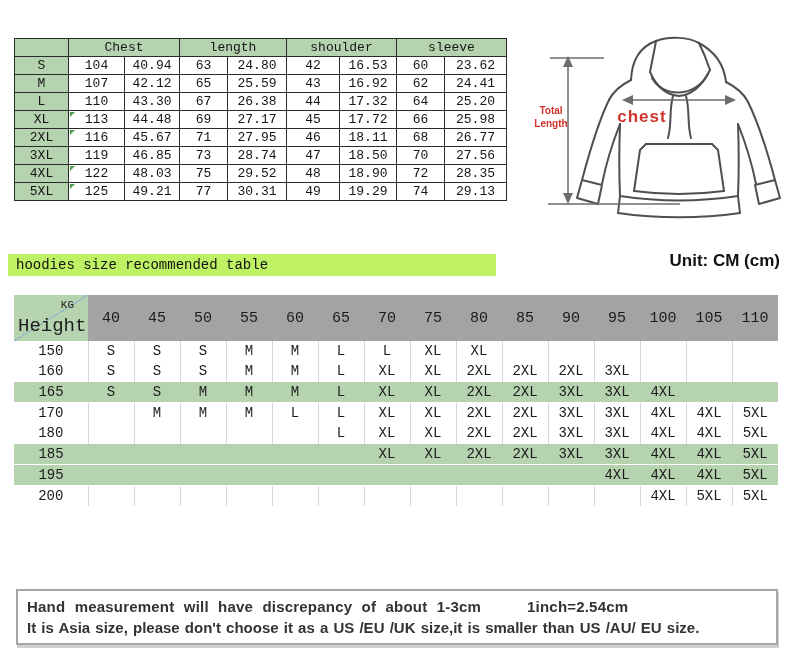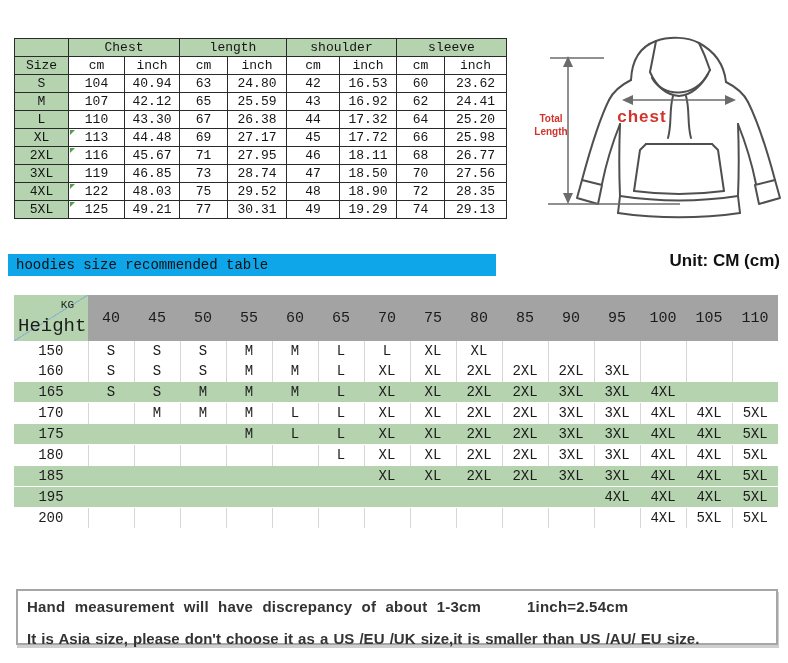--- a/index.html
+++ b/index.html
@@ -13,26 +13,26 @@
                     overflow:hidden;white-space:nowrap;}
   .measure-table td.green{background:#b6d3b0;}
   .mark{position:relative;}
   .mark::before{content:"";position:absolute;left:1px;top:1px;width:0;height:0;
                 border-top:5px solid #4f9e4f;border-right:5px solid transparent;}
 
   
   .hoodie{position:absolute;left:528px;top:8px;width:256px;height:228px;}
   .hoodie svg{position:absolute;left:0;top:0;}
   .total-length-label{position:absolute;left:2px;top:96px;width:42px;text-align:center;
-        font:bold 10px "Liberation Sans",sans-serif;color:#d0342c;line-height:1.3;margin-top:8px;}
+        font:bold 10px "Liberation Sans",sans-serif;color:#d0342c;line-height:1.3;}
   .chest-label{position:absolute;left:84px;top:99px;width:60px;text-align:center;
         font:bold 17px "Liberation Sans",sans-serif;color:#d0342c;letter-spacing:1px;}
 
   
-  .banner{position:absolute;left:8px;top:254px;width:488px;height:22px;background:#0ea5e9;
+  .banner{position:absolute;left:8px;top:254px;width:488px;height:22px;background:#bef264;
           font:14px "Liberation Mono",monospace;line-height:22px;padding-left:8px;box-sizing:border-box;
           white-space:nowrap;color:#111;}
   .unit-label{position:absolute;right:8px;top:251px;font:bold 17px "Liberation Sans",sans-serif;color:#111;}
 
   
   .recommend-table{position:absolute;left:14px;top:295px;border-collapse:collapse;table-layout:fixed;
                    font:14px "Liberation Mono",monospace;color:#1b1b1b;}
   .recommend-table td{text-align:center;padding:0;height:20px;overflow:hidden;white-space:nowrap;}
   .rhead td{background:#a3a3a3;height:46px;font-size:15px;vertical-align:middle;}
   .wrow td{background:#fff;border-left:1px solid #d6d6d6;border-right:1px solid #d6d6d6;}
@@ -43,21 +43,21 @@
       background-image:linear-gradient(to bottom right,transparent 49.2%,#93b7c7 49.2%,#93b7c7 50.8%,transparent 50.8%);}
   td.diag .kg{position:absolute;top:4px;right:14px;font-size:11px;}
   td.diag .hgt{position:absolute;bottom:4px;left:4px;font-size:19px;}
 
   
   .note-box{position:absolute;left:16px;top:589px;width:762px;height:56px;box-sizing:border-box;
             background:#fff;border:2px solid #a6a6a6;box-shadow:1px 3px 0 #cfcfcf;
             padding:7px 0 0 9px;font:bold 15px "Liberation Sans",sans-serif;color:#333;}
   .note-line1{word-spacing:5px;letter-spacing:.2px;white-space:nowrap;}
   .note-line1 .inch-note{margin-left:46px;word-spacing:0;}
-  .note-line2{margin-top:15px;white-space:nowrap;word-spacing:1px;}
+  .note-line2{margin-top:4px;white-space:nowrap;word-spacing:1px;}
 </style>
 </head>
 <body>
 
 <div class="page">
 
   <table class="measure-table">
       <colgroup>
         <col style="width:54px">
         <col style="width:56px">
@@ -69,31 +69,20 @@
         <col style="width:48px">
         <col style="width:62px">
       </colgroup>
       <tbody>
         <tr>
           <td class="green"></td>
           <td class="green" colspan="2">Chest</td>
           <td class="green" colspan="2">length</td>
           <td class="green" colspan="2">shoulder</td>
           <td class="green" colspan="2">sleeve</td>
-        </tr>
-        <tr>
-          <td class="green">Size</td>
-          <td class="">cm</td>
-          <td class="">inch</td>
-          <td class="">cm</td>
-          <td class="">inch</td>
-          <td class="">cm</td>
-          <td class="">inch</td>
-          <td class="">cm</td>
-          <td class="">inch</td>
         </tr>
         <tr>
           <td class="green">S</td>
           <td class="">104</td>
           <td class="">40.94</td>
           <td class="">63</td>
           <td class="">24.80</td>
           <td class="">42</td>
           <td class="">16.53</td>
           <td class="">60</td>
@@ -336,38 +325,20 @@
           <td>XL</td>
           <td>XL</td>
           <td>2XL</td>
           <td>2XL</td>
           <td>3XL</td>
           <td>3XL</td>
           <td>4XL</td>
           <td>4XL</td>
           <td>5XL</td>
         </tr>
-        <tr class="grow">
-          <td class="hcell">175</td>
-          <td></td>
-          <td></td>
-          <td></td>
-          <td>M</td>
-          <td>L</td>
-          <td>L</td>
-          <td>XL</td>
-          <td>XL</td>
-          <td>2XL</td>
-          <td>2XL</td>
-          <td>3XL</td>
-          <td>3XL</td>
-          <td>4XL</td>
-          <td>4XL</td>
-          <td>5XL</td>
-        </tr>
         <tr class="wrow">
           <td class="hcell">180</td>
           <td></td>
           <td></td>
           <td></td>
           <td></td>
           <td></td>
           <td>L</td>
           <td>XL</td>
           <td>XL</td>

